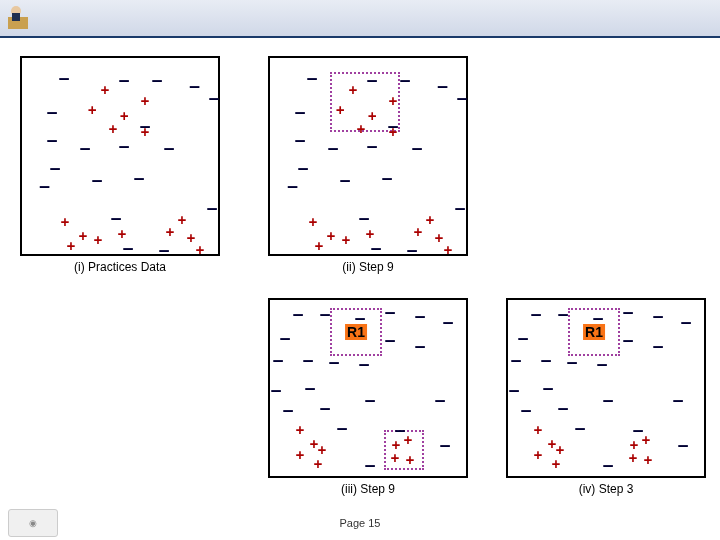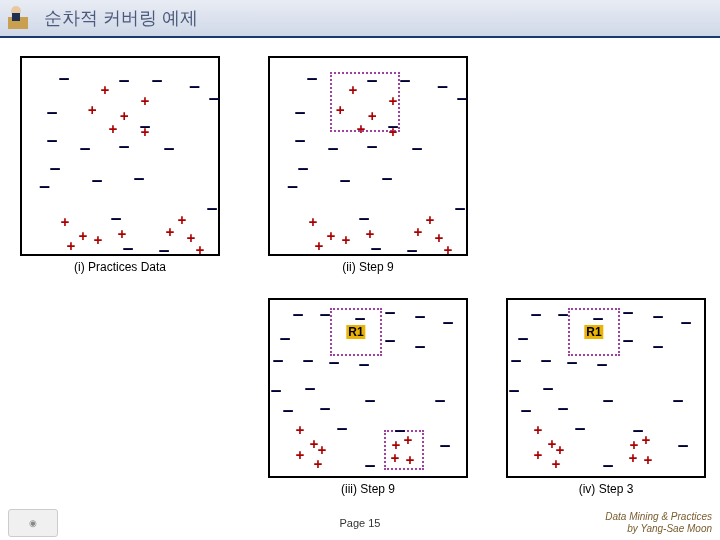--- a/index.html
+++ b/index.html
@@ -18,21 +18,21 @@
 .box { border:2px solid #000; position:relative; background:#fff; }
 .caption { text-align:center; font-size:12px; margin-top:4px; font-family:Arial,sans-serif; }
 
 
 .pt { position:absolute; font-size:14px; font-weight:bold; line-height:1; font-family:monospace; transform:translate(-50%,-50%); }
 .plus { color:#a00; }
 .minus { color:#003; font-size:16px; }
 
 
 .region { position:absolute; border:2px dotted #a040a0; }
-.rlabel { position:absolute; font-size:12px; font-weight:bold; font-family:Arial,sans-serif; background:#eab308; padding:0 2px; }
+.rlabel { position:absolute; font-size:14px; font-weight:bold; font-family:Arial,sans-serif; background:#f97316; padding:0 2px; }
 
 
 #p1 { left:20px;  top:18px; }
 #p2 { left:268px; top:18px; }
 #p3 { left:268px; top:260px; }
 #p4 { left:506px; top:260px; }
 #p1 .box, #p2 .box { width:200px; height:200px; }
 #p3 .box, #p4 .box { width:200px; height:180px; }
 
 
@@ -45,21 +45,20 @@
 <body>
 
 <div class="header">
   <div class="header-logo">
     <svg width="30" height="30" viewBox="0 0 30 30">
         <rect x="4" y="14" width="20" height="12" fill="#c9a050"></rect>
         <circle cx="12" cy="8" r="5" fill="#e8c8a0"></circle>
         <rect x="8" y="10" width="8" height="8" fill="#203050"></rect>
       </svg>
   </div>
-  <div class="header-title">순차적 커버링 예제</div>
 </div>
 
 <div class="panels">
 
   <div class="panel" id="p1">
     <div class="box" id="box1">
         <span class="pt plus" style="left: 83px; top: 32px;">+</span>
         <span class="pt plus" style="left: 123px; top: 43px;">+</span>
         <span class="pt plus" style="left: 70.2px; top: 51.8px;">+</span>
         <span class="pt plus" style="left: 102.2px; top: 58.4px;">+</span>
@@ -219,17 +218,13 @@
         <span class="pt plus" style="left: 140px; top: 160px;">+</span>
       </div>
     <div class="caption">(iv) Step 3</div>
   </div>
 
 </div>
 
 <div class="footer">
   <div class="footer-logo">◉</div>
   <div class="footer-page">Page 15</div>
-  <div class="footer-credit">
-    <div>Data Mining &amp; Practices</div>
-    <div>by Yang-Sae Moon</div>
-  </div>
 </div>
 
 </body></html>

